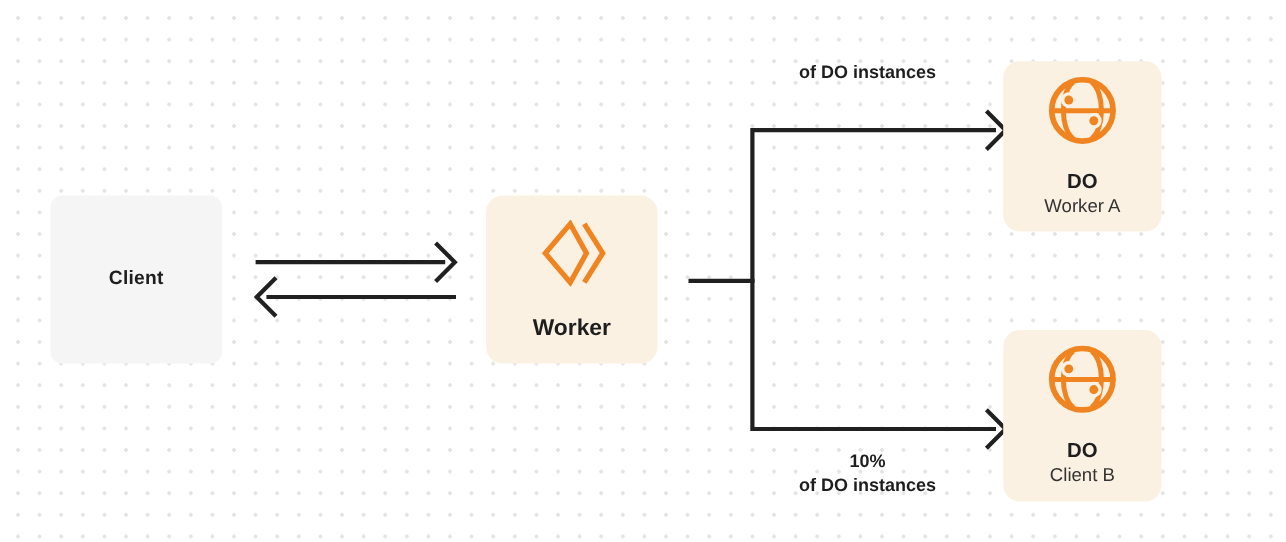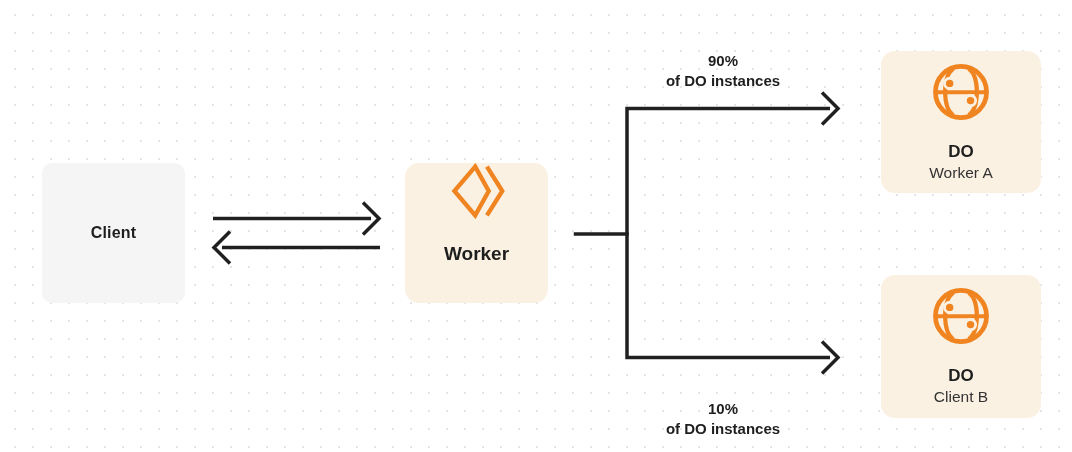--- a/index.html
+++ b/index.html
@@ -30,45 +30,45 @@
   .node-client {
     left: 42px; top: 163px; width: 143px; height: 140px;
     background: #f5f5f6; border-radius: 10px;
     justify-content: center;
   }
   .node-client .node-title { font-size: 16px; font-weight: 700; letter-spacing: .2px; color: #1e1e1e; }
 
   .node-worker {
     left: 405px; top: 163px; width: 143px; height: 140px;
     background: #fbf1e2; border-radius: 14px;
-    justify-content: flex-start;
+    padding-top: 20px; justify-content: flex-start;
   }
   .node-worker .icon-svg { width: 58px; height: 56px; }
   .node-worker .node-title { margin-top: 24px; font-size: 19px; font-weight: 700; color: #1e1e1e; }
 
   .node-do {
-    left: 881px; width: 160px;
+    left: 836px; width: 132px;
     background: #fbf1e2; border-radius: 14px;
     padding-top: 12px; justify-content: flex-start;
   }
   .node-do-a { top: 51px; height: 142px; }
   .node-do-b { top: 275px; height: 143px; }
   .node-do .icon-svg { width: 58px; height: 58px; }
   .node-do .node-title { margin-top: 20px; font-size: 17px; font-weight: 700; line-height: 21px; color: #1e1e1e; }
   .node-do .node-sub { font-size: 15.5px; font-weight: 400; line-height: 21px; color: #333333; }
 
   .edge-label {
     position: absolute;
     width: 210px; left: 618px;
     text-align: center;
     font-size: 15px; font-weight: 700; line-height: 19.5px;
     color: #1e1e1e;
   }
   .edge-label-top { top: 51px; }
-  .edge-label-bottom { top: 375px; margin-top: 24px; }
+  .edge-label-bottom { top: 375px; }
 </style>
 </head>
 <body>
 
 <div class="canvas">
 
   <svg class="connectors" width="1072" height="452" viewBox="0 0 1072 452" aria-hidden="true">
     <g stroke="#202020" stroke-width="3.5" fill="none" stroke-linejoin="miter">
 
       <path d="M213 218.5 H371"></path>
@@ -93,21 +93,20 @@
     <svg class="icon-svg" viewBox="0 0 64 62" aria-hidden="true">
       <g stroke="#ef8420" stroke-width="4.8" fill="none" stroke-linejoin="miter">
         <polygon points="30,4 7,31 30,58 45,31"></polygon>
         <path d="M43 4 L60 31 L43 58"></path>
       </g>
     </svg>
     <span class="node-title">Worker</span>
   </div>
 
   <div class="edge-label edge-label-top">
-    <div>90%</div>
     <div>of DO instances</div>
   </div>
 
   <div class="edge-label edge-label-bottom">
     <div>10%</div>
     <div>of DO instances</div>
   </div>
 
   <div class="node node-do node-do-a">
     <svg class="icon-svg" viewBox="0 0 64 64" aria-hidden="true">

